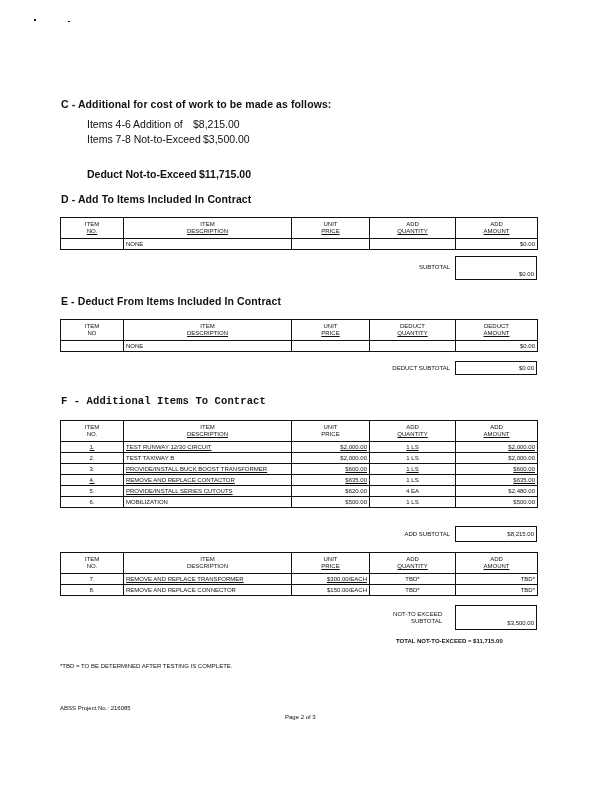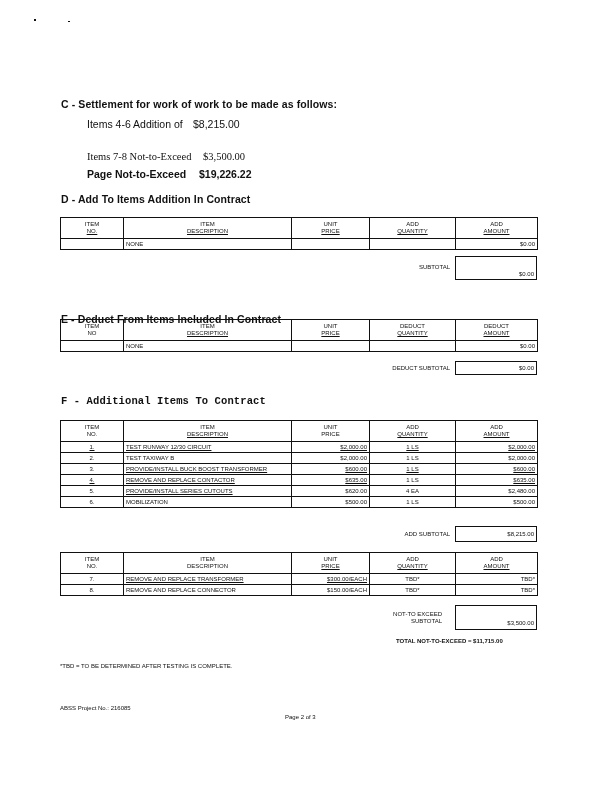--- a/index.html
+++ b/index.html
@@ -21,35 +21,35 @@
     .sub { position: absolute; font-size: 6px; text-align: right; }
     .box { position: absolute; border: 1px solid #111; font-size: 6px; text-align: right; box-sizing: border-box; padding: 0 2px; }
     .small { position: absolute; font-size: 6px; white-space: nowrap; }
   </style>
 </head>
 <body>
 
 <div class="dot" style="left:34px;top:19px;width:2px;height:2px;"></div>
 <div class="dot" style="left:68px;top:21px;width:2px;height:1px;"></div>
 
-<div class="h" style="top:98px;">C - Settlement for work of work to be made as follows:</div>
+<div class="h" style="top:98px;">C - Additional for cost of work to be made as follows:</div>
 <div class="line" style="top:118px;">
   <span>Items 4-6 Addition of</span>
   <span class="val" style="left:106px;">$8,215.00</span>
 </div>
-<div class="line" style="top:151px;font-family:Liberation Serif, serif;">
+<div class="line" style="top:133px;">
   <span>Items 7-8 Not-to-Exceed</span>
   <span class="val" style="left:116px;">$3,500.00</span>
 </div>
 <div class="line bold" style="top:168px;">
-  <span>Page Not-to-Exceed</span>
-  <span class="val" style="left:112px;">$19,226.22</span>
-</div>
-
-<div class="h" style="top:193px;">D - Add To Items Addition In Contract</div>
+  <span>Deduct Not-to-Exceed</span>
+  <span class="val" style="left:112px;">$11,715.00</span>
+</div>
+
+<div class="h" style="top:193px;">D - Add To Items Included In Contract</div>
 <table class="t" style="left:60px;top:217px;width:477px;">
   <colgroup>
       <col style="width:63px">
       <col style="width:168px">
       <col style="width:78px">
       <col style="width:86px">
       <col style="width:82px">
     </colgroup>
   <tbody>
       <tr class="head">
@@ -66,21 +66,21 @@
     <td class="c"></td>
     <td class="r">$0.00</td>
   </tr>
 </tbody>
   </table>
 <div class="sub" style="left:370px;top:264px;width:80px;">SUBTOTAL</div>
 <div class="box" style="left:455px;top:256px;width:82px;height:24px;padding-top:14px;">
   <span>$0.00</span>
 </div>
 
-<div class="h" style="top:313px;text-align:right;">E - Deduct From Items Included In Contract</div>
+<div class="h" style="top:295px;text-align:right;">E - Deduct From Items Included In Contract</div>
 <table class="t" style="left:60px;top:319px;width:477px;">
   <colgroup>
       <col style="width:63px">
       <col style="width:168px">
       <col style="width:78px">
       <col style="width:86px">
       <col style="width:82px">
     </colgroup>
   <tbody>
       <tr class="head">

